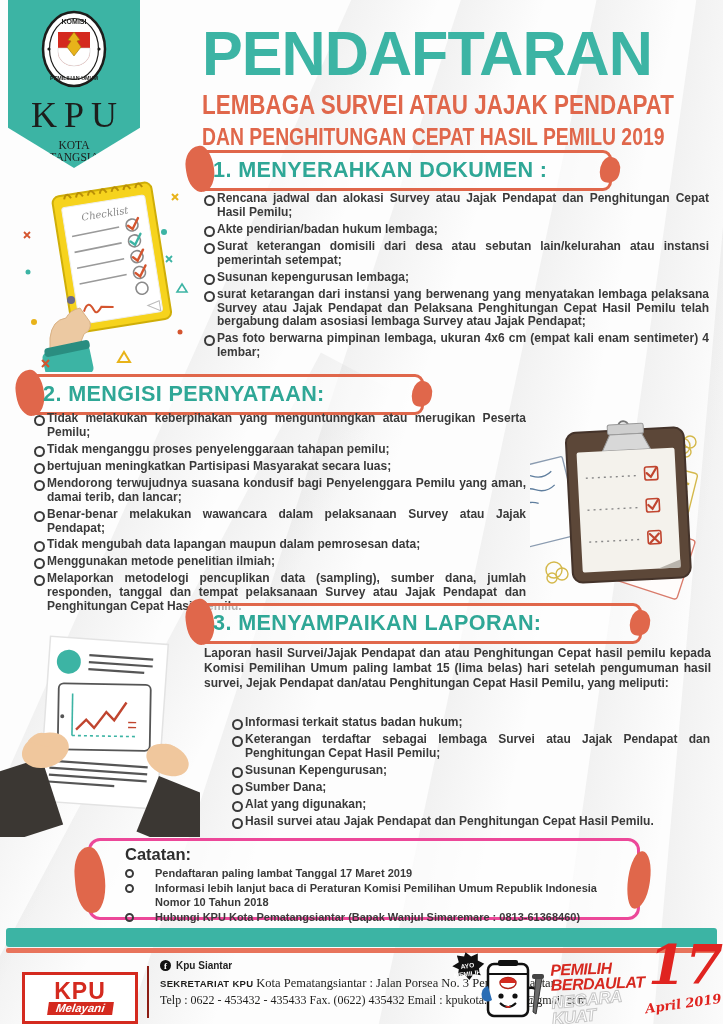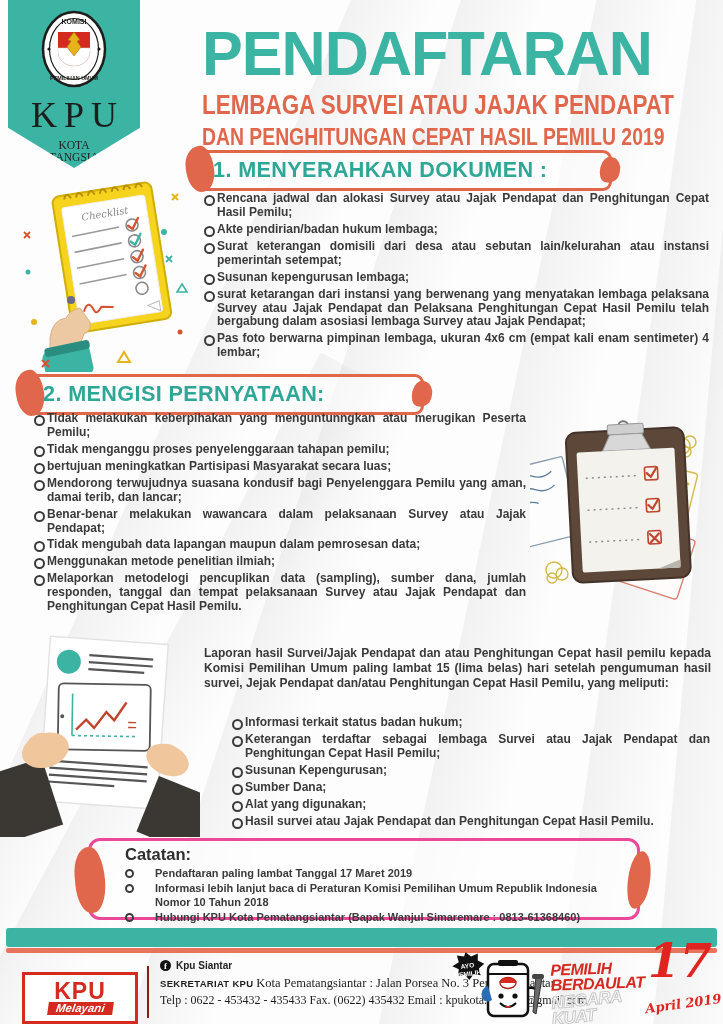--- a/index.html
+++ b/index.html
@@ -63,21 +63,21 @@
           display:flex;align-items:center;justify-content:center;font-family:"Liberation Serif",serif;}
   .fbname{font-size:10px;font-weight:700;color:#222;}
   .addr1{position:absolute;left:160px;top:976px;font-family:"Liberation Serif",serif;font-size:12.5px;color:#1d1d1b;white-space:nowrap;}
   .addr1 .pre{font-family:"Liberation Sans",sans-serif;font-size:9.5px;font-weight:700;letter-spacing:.3px;}
   .addr2{position:absolute;left:160px;top:993px;font-family:"Liberation Serif",serif;font-size:12px;color:#1d1d1b;white-space:nowrap;}
   .slogan{position:absolute;left:551px;top:962px;transform:rotate(-2deg);}
   .slogan .red{color:#d6281f;font-weight:800;font-style:italic;font-size:16px;line-height:.92;letter-spacing:-.5px;}
   .slogan .ghost{color:#fff;-webkit-text-stroke:1px #c7c7c7;font-weight:800;font-style:italic;
                  font-size:17px;line-height:.9;letter-spacing:-.5px;transform:rotate(-4deg);}
   .date17{position:absolute;left:648px;top:938px;color:#e02420;font-weight:800;font-style:italic;
-          font-size:46px;line-height:1;font-family:"DejaVu Serif",serif;}
+          font-size:54px;line-height:1;font-family:"DejaVu Serif",serif;}
   .dateApril{position:absolute;left:645px;top:996px;color:#e02420;font-style:italic;font-weight:700;
           font-size:13px;font-family:"DejaVu Serif",serif;transform:rotate(-8deg);white-space:nowrap;}
   .illus{position:absolute;}
 </style>
 </head>
 <body>
 
 <div class="poster">
 
   <div class="fold" style="left:60px;top:-80px;transform:rotate(24deg);"></div>
@@ -278,20 +278,25 @@
       </g>
       <g fill="none" stroke="#c0452f" stroke-width="2.2" stroke-linecap="round">
         <path d="M119 76 l4 4 6 -9"></path>
           <path d="M119 108 l4 4 6 -9"></path>
         <path d="M119 137 l9 9 M128 137 l-9 9"></path>
       </g>
       <path d="M126 172 l22 -8 v8 z" fill="#b9b5ad"></path>
     </g>
   </svg>
 
+  <div class="secbox" style="left:196px;top:603px;width:408px;">
+    <div class="brushL"></div>
+    <span class="sectitle">3. MENYAMPAIKAN LAPORAN:</span>
+    <div class="brushR"></div>
+  </div>
   <div class="intro" style="left:204px;top:646px;width:507px;">Laporan hasil Survei/Jajak Pendapat dan atau Penghitungan Cepat hasil pemilu kepada Komisi Pemilihan Umum paling lambat 15 (lima belas) hari setelah pengumuman hasil survei, Jejak Pendapat dan/atau Penghitungan Cepat Hasil Pemilu, yang meliputi:</div>
   <ul class="blist" style="left:232px;top:716px;width:478px;">
       <li>
         <span class="blt"></span>
         <span class="txt">Informasi terkait status badan hukum;</span>
       </li>
       <li>
         <span class="blt"></span>
         <span class="txt">Keterangan terdaftar sebagai lembaga Survei atau Jajak Pendapat dan Penghitungan Cepat Hasil Pemilu;</span>
       </li>

